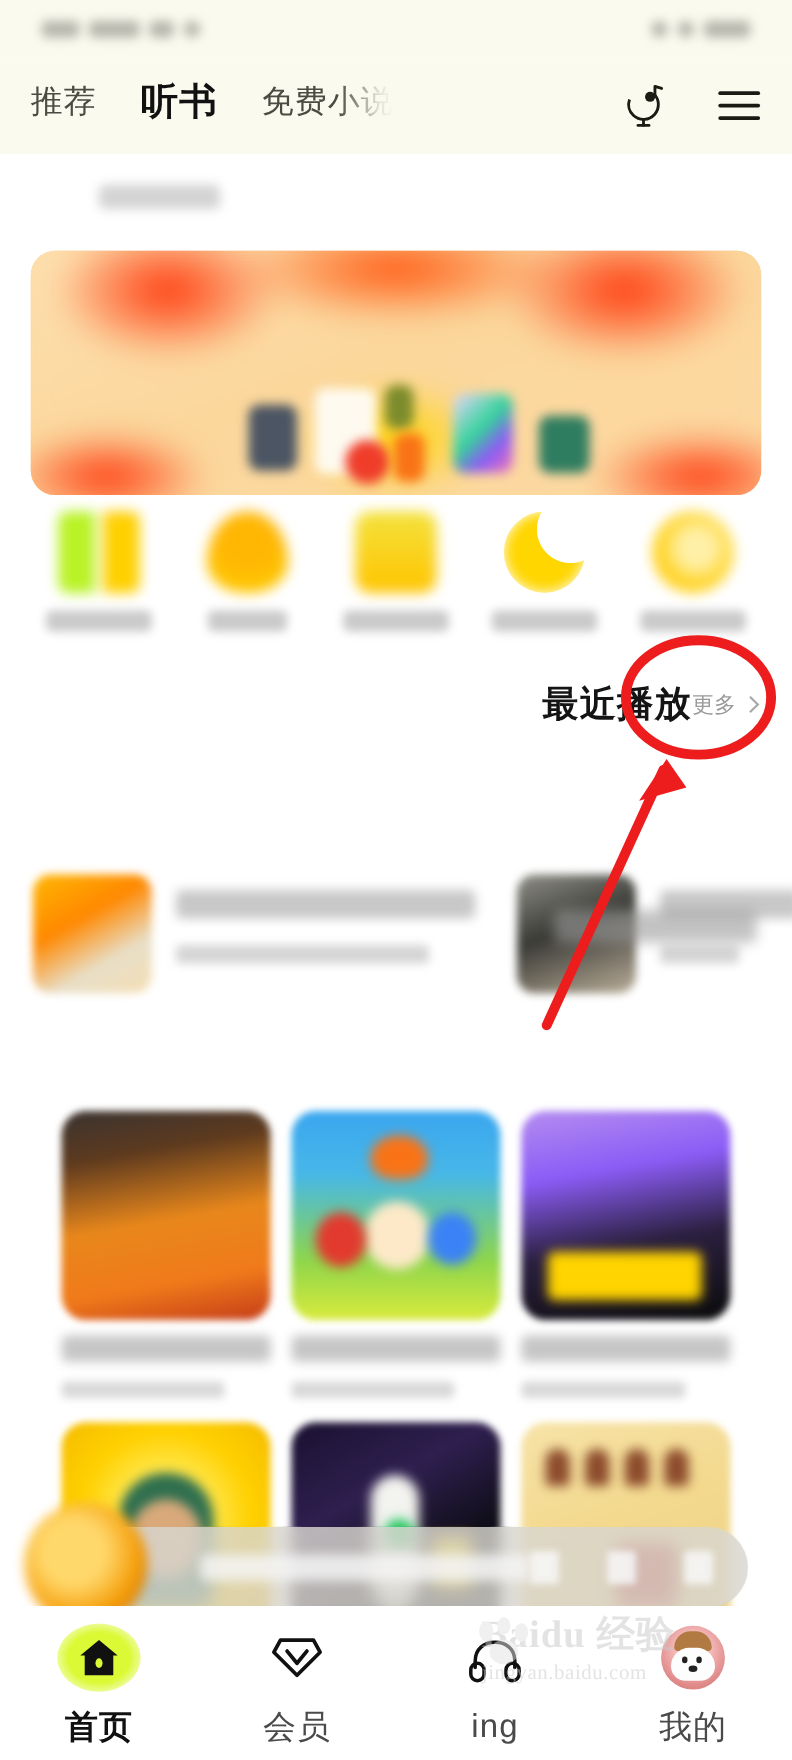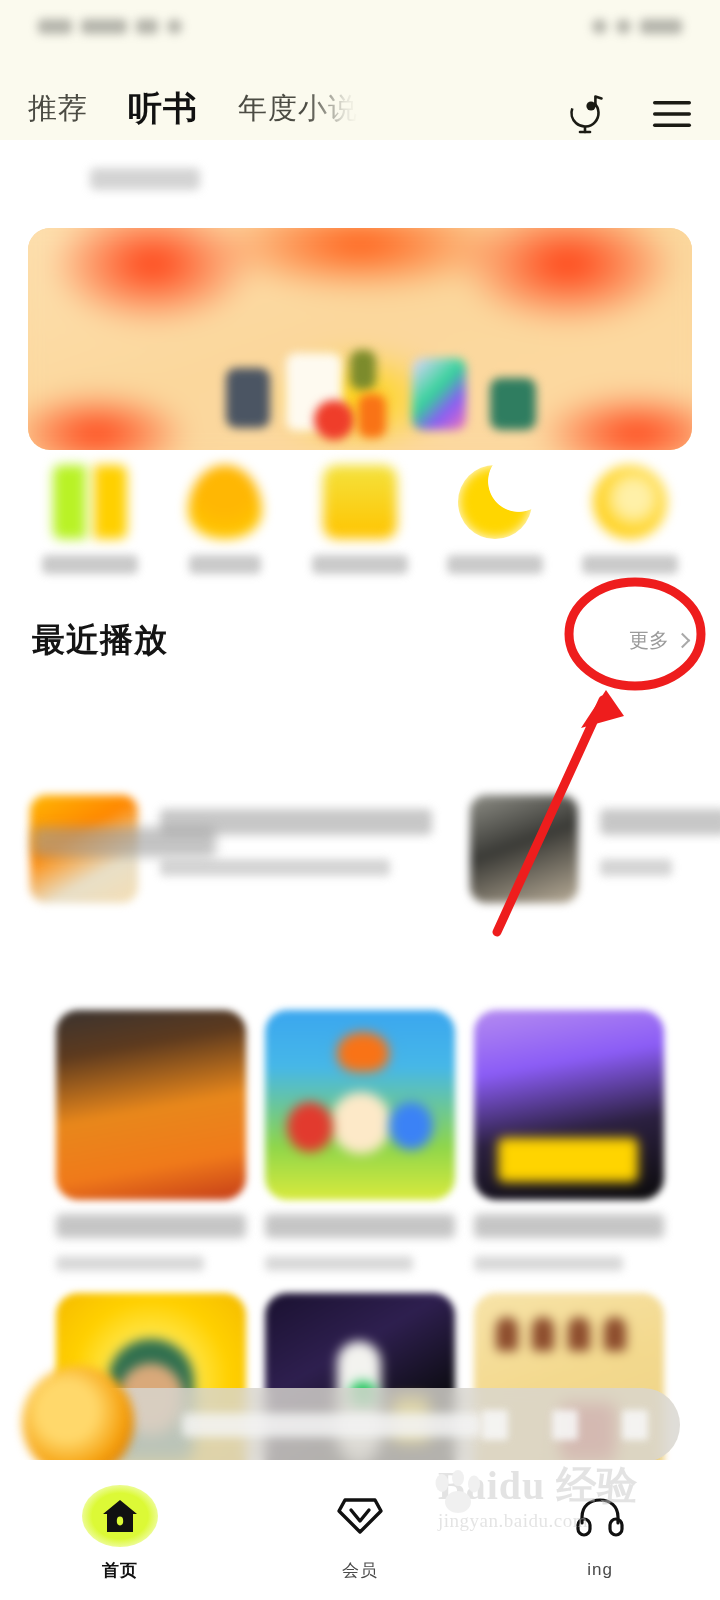--- a/index.html
+++ b/index.html
@@ -34,21 +34,21 @@
     height: 15px; border-radius: 4px;
     background: #9a9a92;
   }
   .sb-dot { width: 15px; height: 15px; border-radius: 50%; background: #9a9a92; }
 
   
   .topnav {
     position: absolute; left: 0; top: 52px;
     width: 720px; height: 88px;
     background: #fbfaee;
-    display: flex; align-items: flex-end;
+    display: flex; align-items: center;
     padding: 0 22px 0 28px;
     gap: 0;
   }
   .tabs {
     display: flex; align-items: center;
     flex: 1 1 auto;
     overflow: hidden;
     gap: 40px;
     position: relative;
   }
@@ -162,21 +162,21 @@
     background: #a9a9a9;
     filter: blur(4.5px);
     opacity: .62;
   }
 
   
   .section-head {
     position: absolute; left: 0;
     width: 720px; height: 60px;
     display: flex; align-items: center;
-    justify-content: space-between;
+    justify-content: flex-end;
     padding: 0 32px;
   }
   .section-title { font-size: 33px; font-weight: bold; color: #141414; letter-spacing: 1px; }
   .section-more {
     display: flex; align-items: center; gap: 8px;
     font-size: 20px; color: #9b9b9b;
   }
   .chev {
     display: inline-block;
     width: 11px; height: 11px;
@@ -259,21 +259,21 @@
     gap: 14px;
     height: 140px;
     padding-top: 8px;
   }
   .tabitem-ico { height: 58px; display: flex; align-items: center; justify-content: center; position: relative; }
   .home-bubble {
     width: 76px; height: 62px; border-radius: 50%;
     background: radial-gradient(ellipse at 50% 50%, #dcf936 0 52%, rgba(220,249,54,.35) 78%, rgba(220,249,54,0) 100%);
     display: flex; align-items: center; justify-content: center;
   }
-  .tabitem-label { font-size: 17px; color: #4a4a4a; letter-spacing: 1px; }
+  .tabitem-label { font-size: 30px; color: #4a4a4a; letter-spacing: 1px; }
   .tabitem.active .tabitem-label { color: #111; font-weight: bold; }
   .avatar {
     width: 58px; height: 58px; border-radius: 50%;
     background: radial-gradient(circle at 50% 38%, #f4b9b9 0 35%, #e08a8a 70%, #d06a6a 100%);
     position: relative; overflow: hidden;
   }
   .avatar .hat {
     position: absolute; left: 12px; top: 5px;
     width: 34px; height: 18px; border-radius: 17px 17px 4px 4px;
     background: #b07a42;
@@ -289,21 +289,21 @@
 
   
   .watermark {
     position: absolute; right: 14px; bottom: 44px;
     width: 268px; height: 92px;
     opacity: .5;
     pointer-events: none;
     color: #c9c9c9;
     font-family: "Liberation Serif", serif;
   }
-  .wm-main { font-size: 40px; font-weight: bold; letter-spacing: 1px; line-height: 44px; }
+  .wm-main { font-size: 35px; font-weight: bold; letter-spacing: 1px; line-height: 44px; }
   .wm-sub { font-size: 19px; letter-spacing: .5px; margin-top: 2px; }
   .wm-paw { position: absolute; left: -6px; top: 6px; width: 58px; height: 46px; }
 
   
   .annotation { position: absolute; left: 0; top: 0; width: 720px; height: 1600px; pointer-events: none; }
 </style>
 </head>
 <body>
 
 <div id="app">
@@ -319,21 +319,21 @@
       <span class="sb-dot"></span>
       <span class="sb-dot"></span>
       <span class="sb-chip" style="width:42px"></span>
     </div>
   </div>
 
   <div class="topnav">
     <div class="tabs">
       <div class="tab">推荐</div>
       <div class="tab active">听书</div>
-      <div class="tab clipped">年度小说</div>
+      <div class="tab clipped">免费小说</div>
     </div>
     <div class="nav-actions">
       <div class="icon-btn">
         <svg width="46" height="46" viewBox="0 0 46 46">
           <circle cx="22" cy="22" r="13.5" fill="none" stroke="#1b1b14" stroke-width="2.6" stroke-dasharray="58 30" transform="rotate(-48 22 22)"></circle>
           <path d="M22 36 L22 41" stroke="#1b1b14" stroke-width="2.6" stroke-linecap="round"></path>
           <path d="M17 41 L27 41" stroke="#1b1b14" stroke-width="2.6" stroke-linecap="round"></path>
           <circle cx="28" cy="15" r="4.6" fill="#1b1b14"></circle>
           <path d="M32.4 14.6 L32.4 5.6 L38.5 7.4" fill="none" stroke="#1b1b14" stroke-width="2.6" stroke-linecap="round" stroke-linejoin="round"></path>
         </svg>
@@ -508,20 +508,32 @@
       <div class="tabitem-ico">
         <svg width="50" height="44" viewBox="0 0 50 44">
           <path d="M7 28 L7 22 C7 11 15 5 25 5 C35 5 43 11 43 22 L43 28" fill="none" stroke="#111" stroke-width="3.2" stroke-linecap="round"></path>
           <rect x="3" y="24" width="12" height="16" rx="6" fill="none" stroke="#111" stroke-width="3.2"></rect>
           <rect x="35" y="24" width="12" height="16" rx="6" fill="none" stroke="#111" stroke-width="3.2"></rect>
         </svg>
       </div>
       <div class="tabitem-label">ing</div>
     </div>
 
+    <div class="tabitem">
+      <div class="tabitem-ico">
+        <div class="avatar">
+          <div class="hat"></div>
+          <div class="face"></div>
+          <div class="eye l"></div>
+          <div class="eye r"></div>
+          <div class="nose"></div>
+        </div>
+      </div>
+      <div class="tabitem-label">我的</div>
+    </div>
   </div>
 
   <div class="watermark">
     <svg class="wm-paw" viewBox="0 0 58 46">
       <ellipse cx="10" cy="13" rx="6.5" ry="9" fill="#e2e2e2"></ellipse>
       <ellipse cx="26" cy="8" rx="6" ry="8" fill="#e2e2e2"></ellipse>
       <ellipse cx="42" cy="14" rx="6" ry="8.5" fill="#e2e2e2"></ellipse>
       <ellipse cx="26" cy="32" rx="13" ry="11" fill="#e2e2e2"></ellipse>
     </svg>
     <div class="wm-main">Baidu 经验</div>

